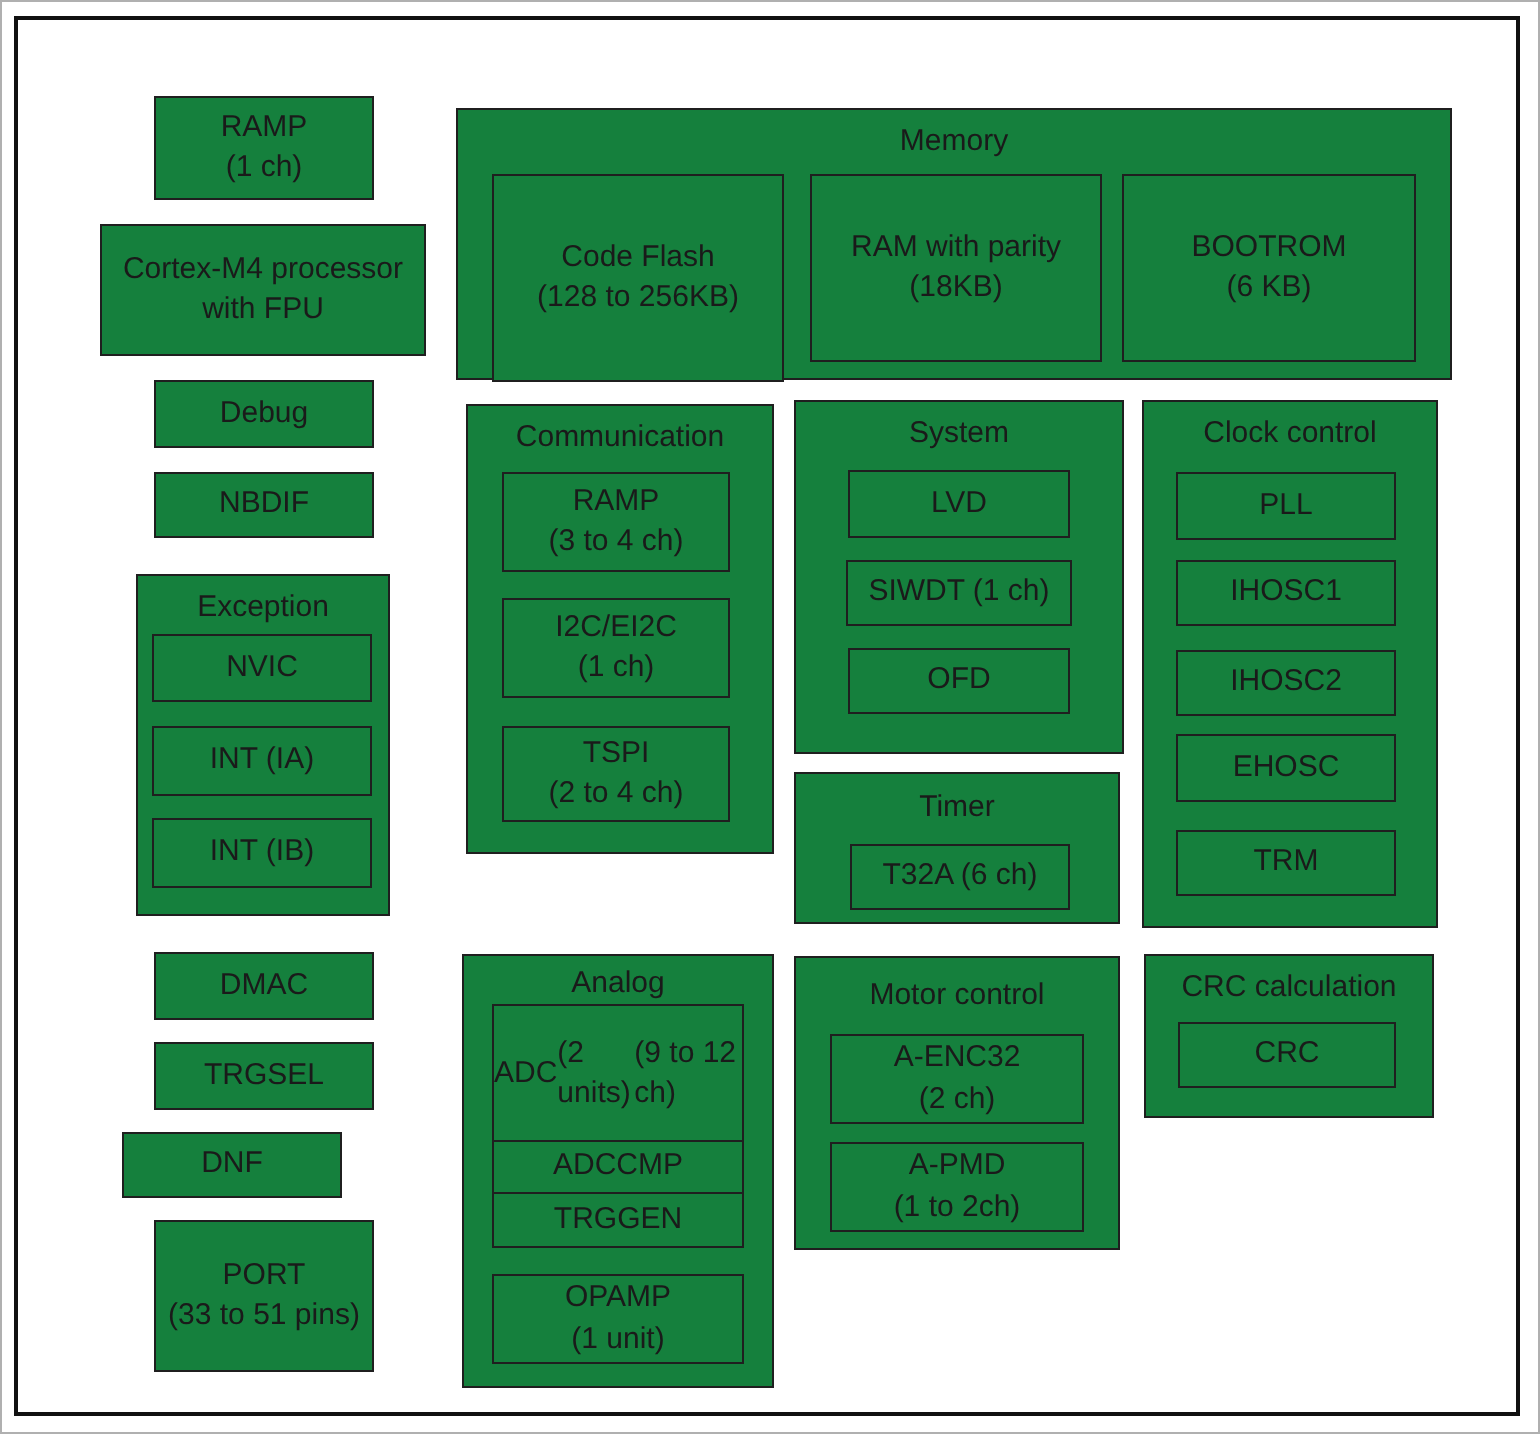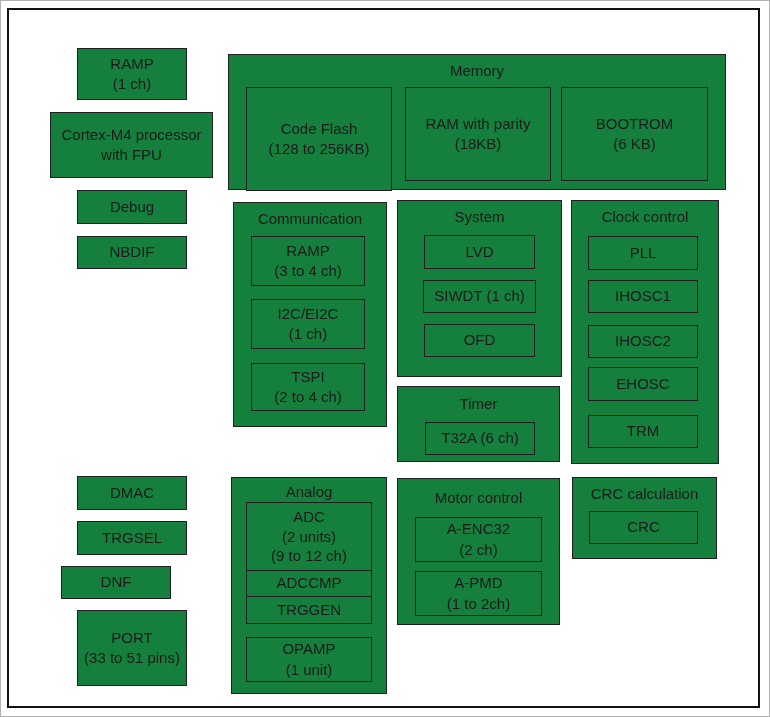--- a/index.html
+++ b/index.html
@@ -80,21 +80,21 @@
   #clock .section-title{margin-top:6px}
   #pll{left:16px;top:35px;width:110px;height:34px}
   #ihosc1{left:16px;top:79px;width:110px;height:33px}
   #ihosc2{left:16px;top:124px;width:110px;height:33px}
   #ehosc{left:16px;top:166px;width:110px;height:34px}
   #trm{left:16px;top:214px;width:110px;height:33px}
   
   #analog{left:222px;top:467px;width:156px;height:217px}
   #analog .section-title{margin-top:4px}
   #adc-stack{left:14px;top:24px;width:126px;height:122px;display:block;padding:0}
-  .adc-top{height:67px;display:flex;flex-direction:column;align-items:center;justify-content:center;text-align:left;line-height:1.3}
+  .adc-top{height:67px;display:flex;flex-direction:row;align-items:center;justify-content:center;text-align:left;line-height:1.3}
   .adc-row{height:26px;border-top:1.5px solid #1f1f1f;display:flex;align-items:center;justify-content:center;box-sizing:border-box}
   .adc-row.last{height:27px}
   #opamp{left:14px;top:159px;width:126px;height:45px}
   
   #motor{left:388px;top:468px;width:163px;height:147px}
   #motor .section-title{margin-top:9px}
   #a-enc32{left:17px;top:38px;width:127px;height:45px}
   #a-pmd{left:17px;top:92px;width:127px;height:45px}
   
   #crc-section{left:563px;top:467px;width:145px;height:82px}
@@ -118,20 +118,32 @@
     </div>
 
     <div class="box" id="debug">
       <span>Debug</span>
     </div>
 
     <div class="box" id="nbdif">
       <span>NBDIF</span>
     </div>
 
+    <div class="section" id="exception">
+      <div class="section-title" style="margin-top:6px">Exception</div>
+      <div class="box" id="nvic">
+        <span>NVIC</span>
+      </div>
+      <div class="box" id="int-ia">
+        <span>INT (IA)</span>
+      </div>
+      <div class="box" id="int-ib">
+        <span>INT (IB)</span>
+      </div>
+    </div>
 
     <div class="box" id="trgsel">
       <span>TRGSEL</span>
     </div>
 
     <div class="box" id="dmac">
       <span>DMAC</span>
     </div>
 
     <div class="box" id="dnf">

